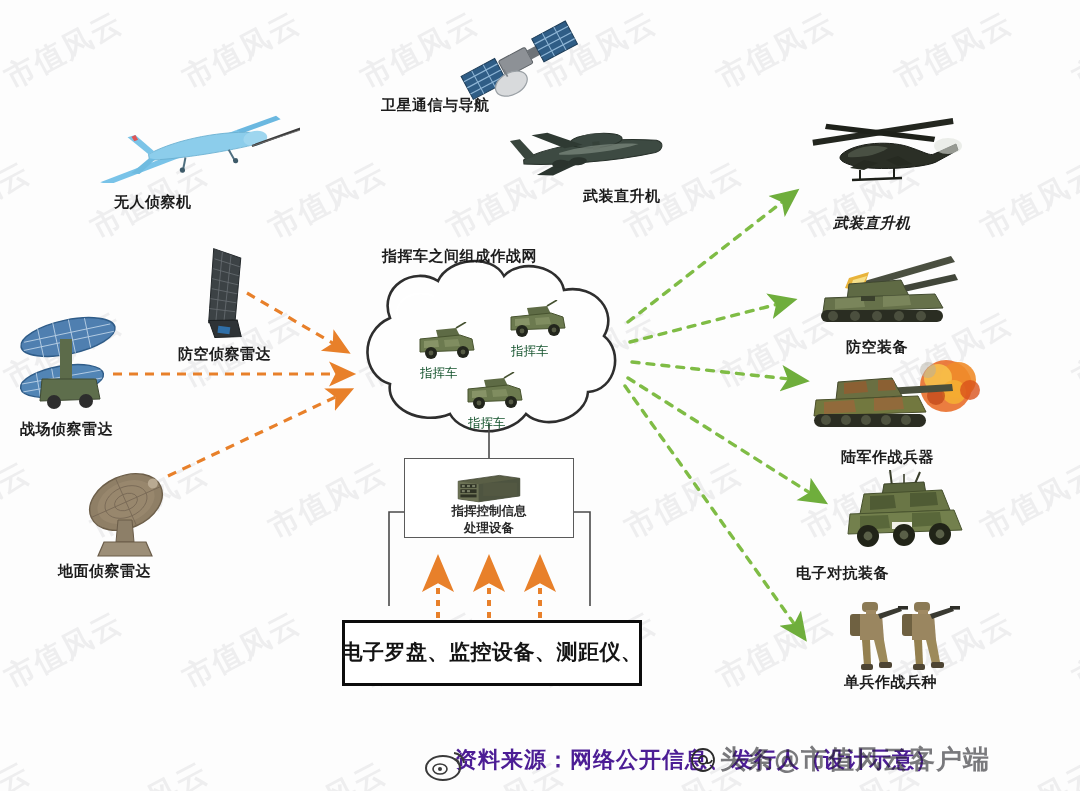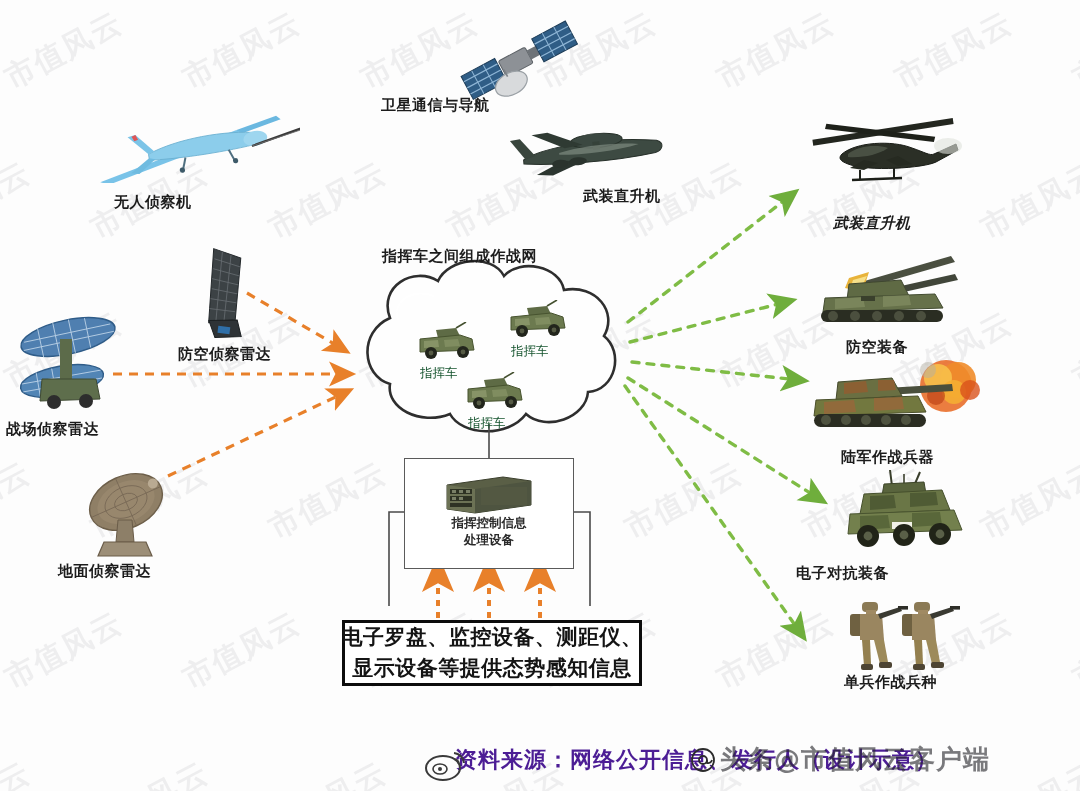--- a/index.html
+++ b/index.html
@@ -45,21 +45,21 @@
   #links2{position:absolute;inset:0;z-index:22;}
 
   
   .boxnode{
     position:absolute;
     z-index:20;
     box-sizing:border-box;
     background:#ffffff;
   }
   #cc-box{
-    left:404px;top:458px;width:170px;height:111px;
+    left:404px;top:458px;width:170px;height:80px;
     border:1px solid #5a5a5a;
     display:flex;flex-direction:column;
     align-items:center;justify-content:flex-start;
     padding-top:12px;
   }
   #cc-box .cap{font-size:12.5px;font-weight:700;color:#2a2a2a;line-height:1.35;}
   #sensor-box{
     left:342px;top:620px;width:300px;height:66px;
     border:3px solid #0c0c0c;
     display:flex;flex-direction:column;
@@ -355,21 +355,21 @@
           <line x1="60" y1="62" x2="60" y2="90"></line>
         </g>
       </g>
 
       <rect x="50" y="34" width="12" height="44" fill="#5c6b4a"></rect>
       <path d="M32,74 L86,74 L90,94 L30,96 Z" fill="#5e6e4c" stroke="#3f4a33" stroke-width="1"></path>
       <circle cx="44" cy="97" r="7" fill="#2d2d2d"></circle>
       <circle cx="76" cy="96" r="7" fill="#2d2d2d"></circle>
     </svg>
   </div>
-  <div class="flabel" id="lbl-battlefield-radar" style="left:6px;top:420px;">战场侦察雷达</div>
+  <div class="flabel" id="lbl-battlefield-radar" style="left:20px;top:420px;">战场侦察雷达</div>
 
   <div class="node" id="node-ground-radar" style="left:70px;top:468px;width:120px;">
     <svg class="art" width="120" height="92" viewBox="0 0 120 92">
       <g transform="rotate(-24 56 34)">
         <ellipse cx="56" cy="34" rx="38" ry="26" fill="#8f7f66" stroke="#6d5f4a" stroke-width="1.4"></ellipse>
         <ellipse cx="56" cy="34" rx="30" ry="20" fill="#9b8a70" opacity="0.75"></ellipse>
         <g stroke="#6f6150" stroke-width="0.8" opacity="0.8">
           <ellipse cx="56" cy="34" rx="22" ry="15" fill="none"></ellipse>
           <ellipse cx="56" cy="34" rx="12" ry="8" fill="none"></ellipse>
           <line x1="18" y1="34" x2="94" y2="34"></line>
@@ -446,21 +446,20 @@
         <rect x="18" y="26" width="4" height="3"></rect>
       </g>
       <rect x="40" y="16" width="46" height="18" fill="#565c44" opacity="0.6"></rect>
     </svg>
     <div class="cap">指挥控制信息</div>
     <div class="cap">处理设备</div>
   </div>
 
   <div class="boxnode" id="sensor-box">
     <div class="line">电子罗盘、监控设备、测距仪、</div>
-    <div class="line">显示设备等提供态势感知信息</div>
   </div>
 
   <div class="node" id="node-attack-helicopter" style="left:806px;top:110px;width:160px;">
     <svg class="art" width="160" height="82" viewBox="0 0 160 82">
 
       <g transform="rotate(-8 76 22)">
         <path d="M6,20 L148,18 L148,24 L6,26 Z" fill="#23261f"></path>
         <path d="M22,6 L128,34 L126,39 L20,11 Z" fill="#1e211a"></path>
       </g>
 

